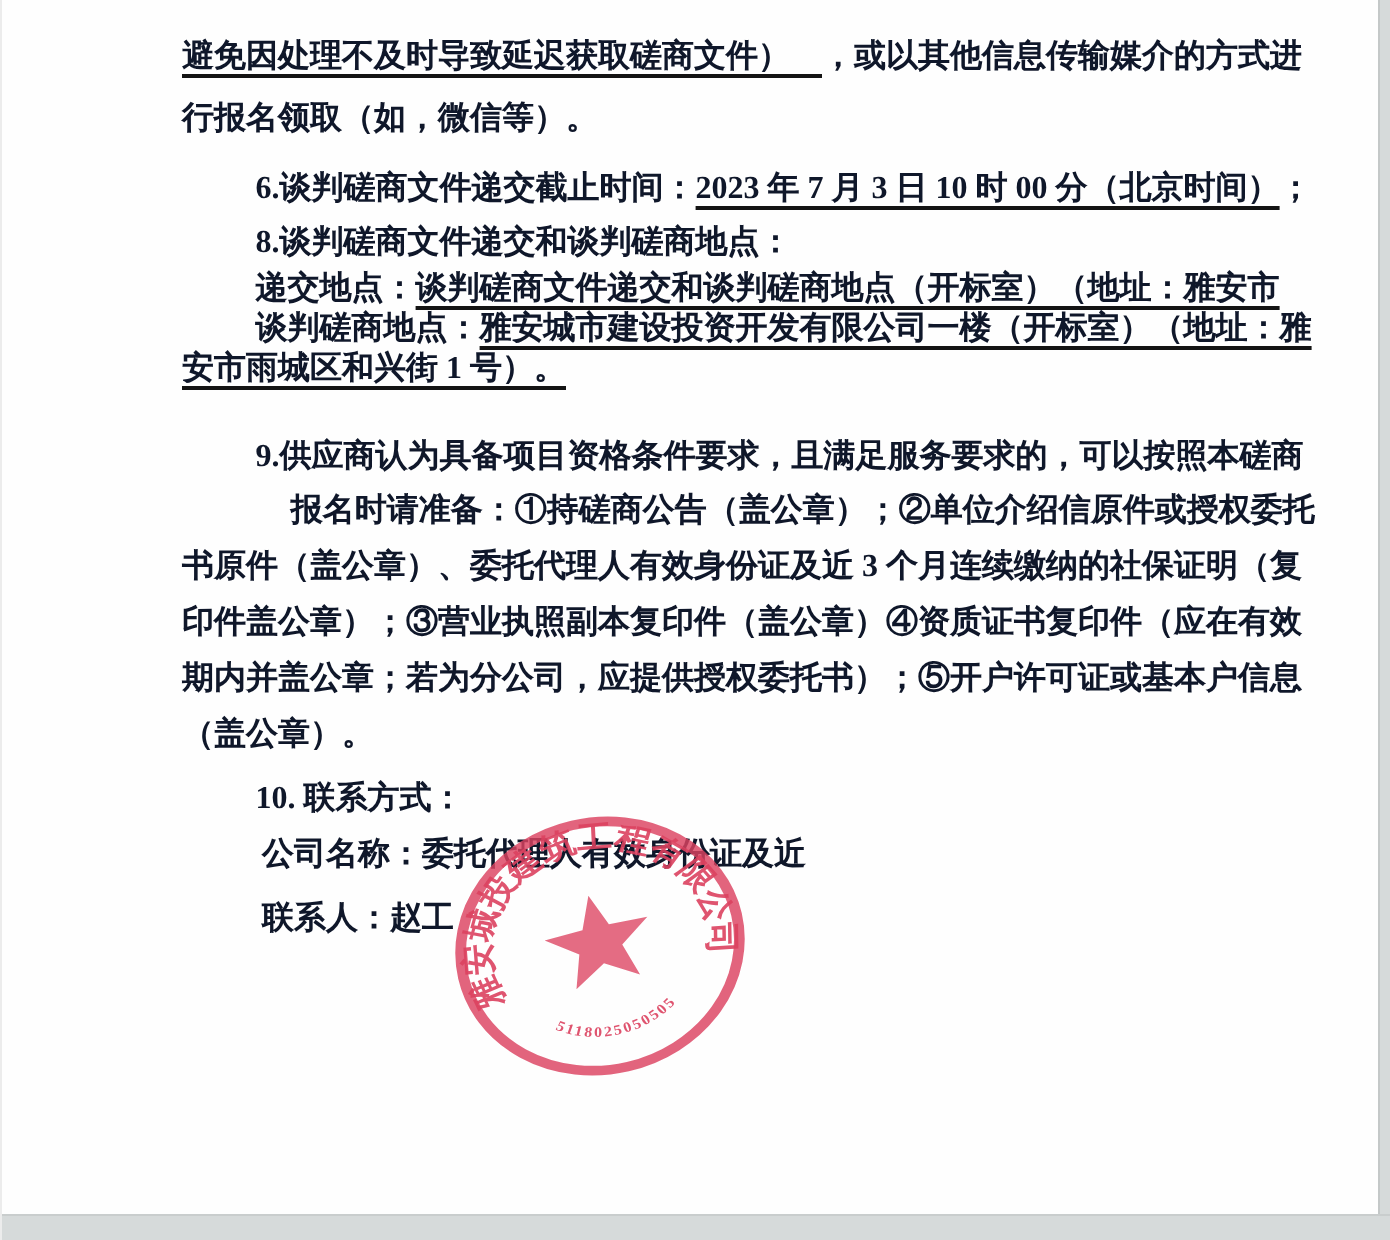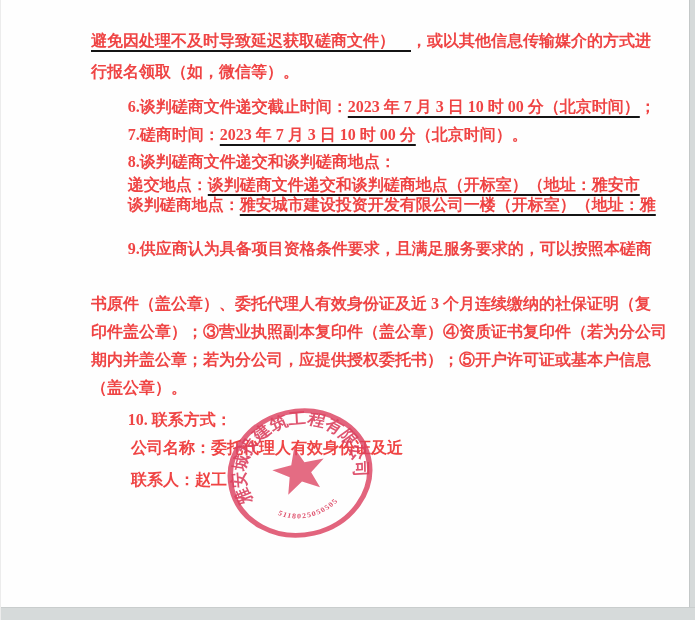--- a/index.html
+++ b/index.html
@@ -19,22 +19,22 @@
   }
   .edge-right{
     position:absolute;top:0;right:0;width:5px;height:620px;
     background:#d6dada;border-left:1px solid #c4c8c8;
   }
   .edge-bottom{
     position:absolute;left:0;bottom:0;width:695px;height:12px;
     background:#d6dada;border-top:1px solid #c9cdcd;
   }
   .textblock{
-    position:absolute;left:90px;top:25px;width:592px;
-    color:#ef4444;
+    position:absolute;left:90px;top:13px;width:592px;
+    color:#0f172a;
     font-size:16px;
     font-weight:700;
     z-index:1;
   }
   .para{margin:0;}
   .u{
     text-decoration:underline;
     text-decoration-thickness:1.6px;
     text-underline-offset:4px;
     text-decoration-color:#141414;
@@ -60,26 +60,25 @@
   }
 </style>
 </head>
 <body>
 
 <div class="page">
 
   <div class="textblock">
       <p class="para lh31 mb6"><span class="u">避免因处理不及时导致延迟获取磋商文件）　</span><span>，或以其他信息传输媒介的方式进</span><br><span>行报名领取（如，微信等）。</span></p>
       <p class="para lh28 i23"><span>6.谈判磋商文件递交截止时间：</span><span class="u">2023 年 7 月 3 日 10 时 00 分（北京时间）</span><span>；</span></p>
-      <p class="para lh28 i23"><span>7.磋商时间：</span><span class="u">2023 年 7 月 3 日 10 时 00 分</span><span>（北京时间）。</span></p>
       <p class="para lh26 i23"><span>8.谈判磋商文件递交和谈判磋商地点：</span></p>
       <p class="para lh20 i23"><span>递交地点：</span><span class="u">谈判磋商文件递交和谈判磋商地点（开标室）（地址：雅安市</span><br></p>
-      <p class="para lh20 i23 mb8"><span>谈判磋商地点：</span><span class="u">雅安城市建设投资开发有限公司一楼（开标室）（地址：雅</span><br></p>
+      <p class="para lh20 i23 mb8"><span>谈判磋商地点：</span><span class="u">雅安城市建设投资开发有限公司一楼（开标室）（地址：雅</span><br><span class="u">安市雨城区和兴街 1 号）。</span></p>
       <p class="para lh27 i23"><span>9.供应商认为具备项目资格条件要求，且满足服务要求的，可以按照本磋商</span><br></p>
-      <p class="para lh28 i34 mb4"><br><span>书原件（盖公章）、委托代理人有效身份证及近 3 个月连续缴纳的社保证明（复</span><br><span>印件盖公章）；③营业执照副本复印件（盖公章）④资质证书复印件（若为分公司</span><br><span>期内并盖公章；若为分公司，应提供授权委托书）；⑤开户许可证或基本户信息</span><br><span>（盖公章）。</span></p>
+      <p class="para lh28 i34 mb4"><span>报名时请准备：①持磋商公告（盖公章）；②单位介绍信原件或授权委托</span><br><span>书原件（盖公章）、委托代理人有效身份证及近 3 个月连续缴纳的社保证明（复</span><br><span>印件盖公章）；③营业执照副本复印件（盖公章）④资质证书复印件（应在有效</span><br><span>期内并盖公章；若为分公司，应提供授权委托书）；⑤开户许可证或基本户信息</span><br><span>（盖公章）。</span></p>
       <p class="para lh28 i23"><span>10. 联系方式：</span></p>
       <p class="para lh28 i25 mb4"><span>公司名称：委托代理人有效身份证及近</span></p>
       <p class="para lh28 i25"><span>联系人：赵工</span></p>
     </div>
 
   <div class="seal">
     <svg viewBox="0 0 200 200" preserveAspectRatio="none">
       <defs>
         <path id="arcTop" d="M 34.7,130.4 A 72,72 0 1 1 165.3,130.4" fill="none"></path>
         <path id="arcBottom" d="M 48,141 A 66,66 0 0 0 152,141" fill="none"></path>

